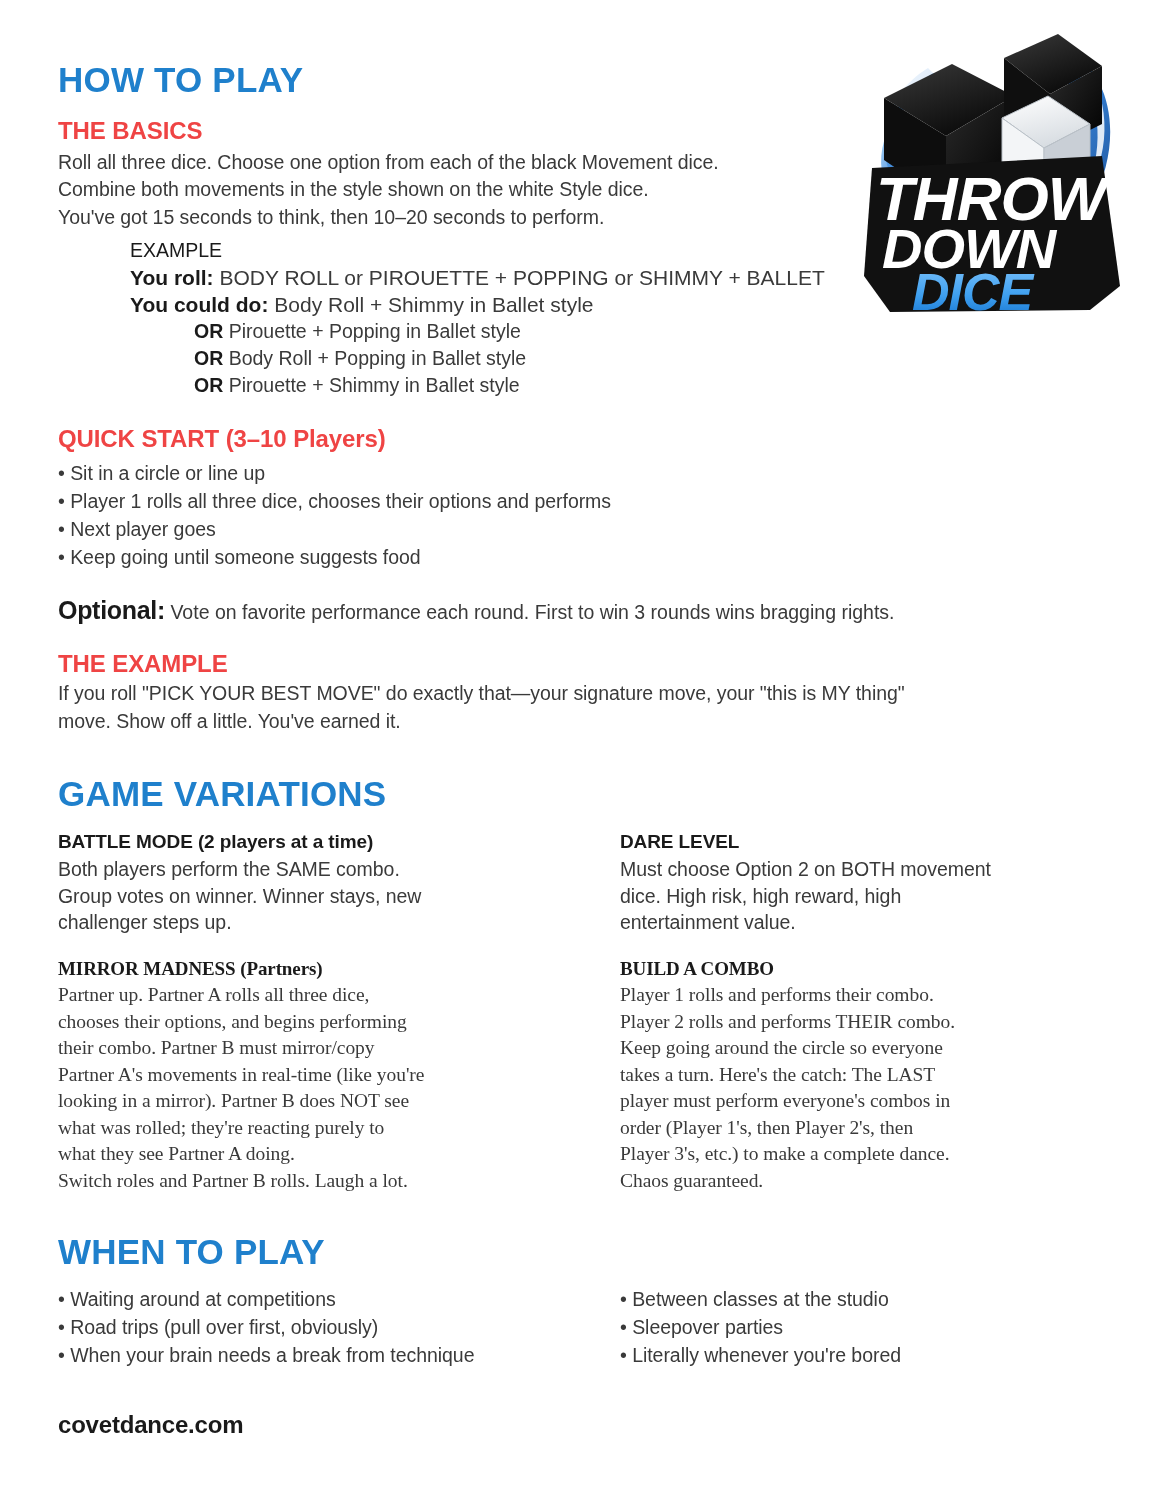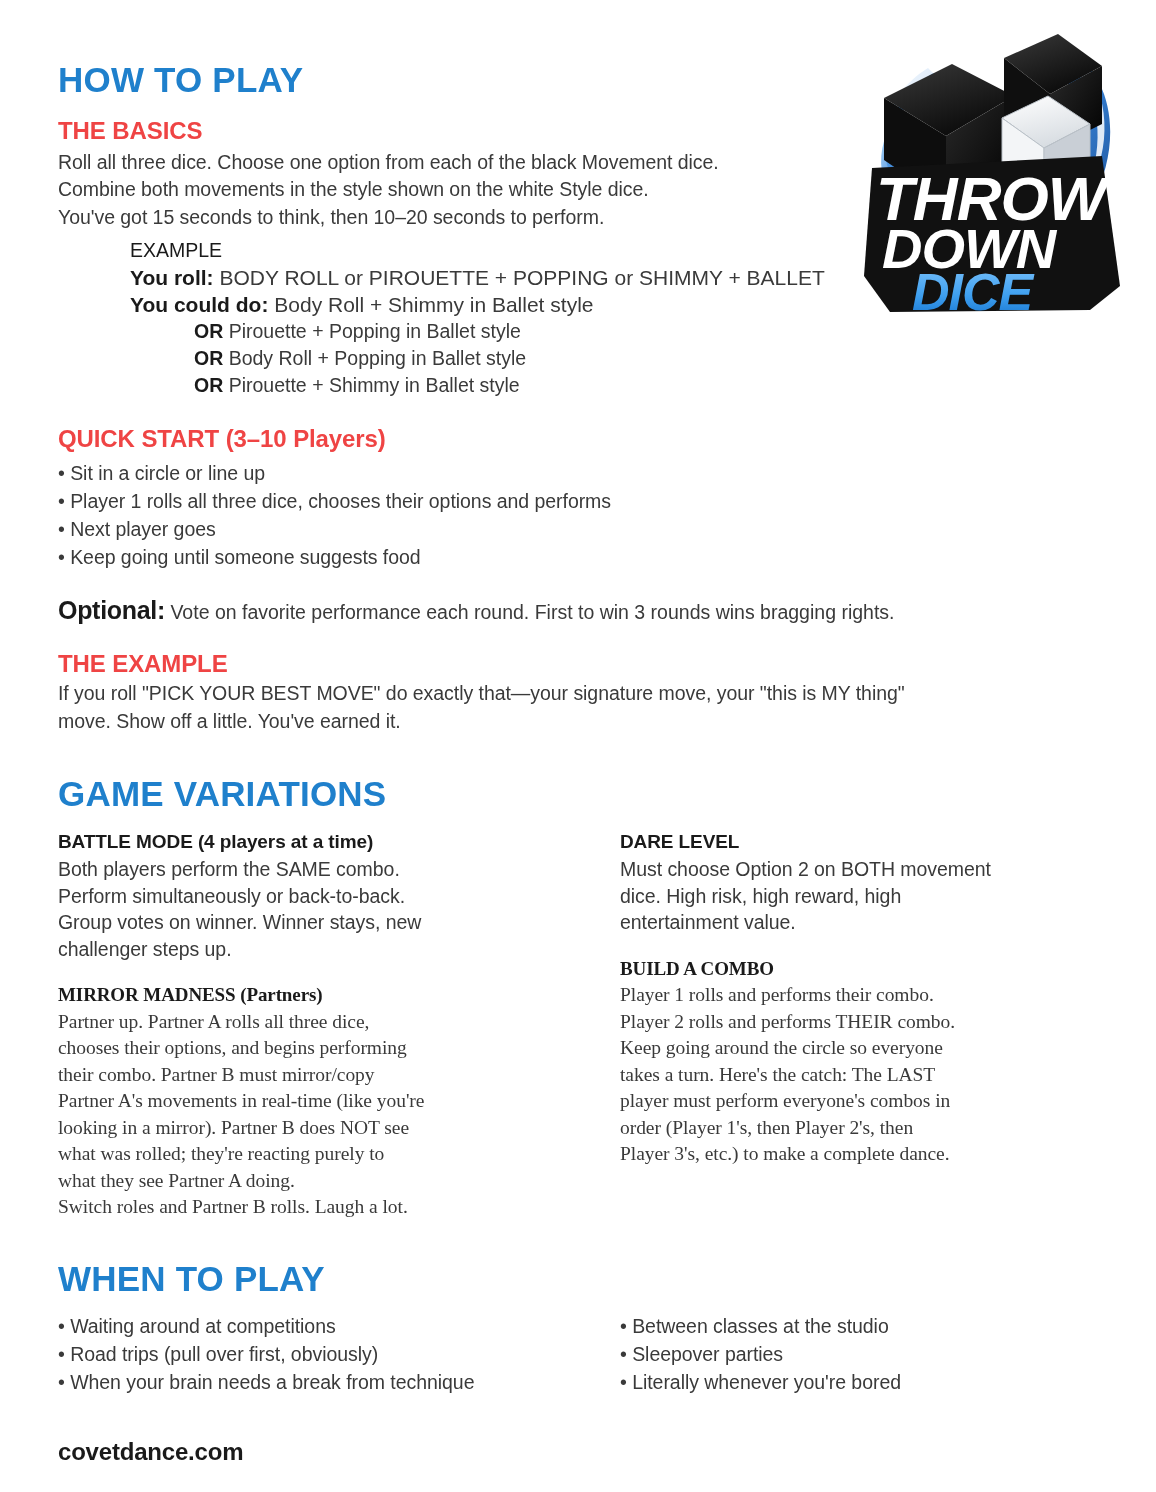--- a/index.html
+++ b/index.html
@@ -286,23 +286,22 @@
     </div>
   </section>
 
   <section id="game-variations">
     <h1 class="section-title">GAME VARIATIONS</h1>
 
     <div class="two-col">
       <div class="col-left">
 
         <div class="variation">
-          <h3 class="sub-head-sm">BATTLE MODE (4 players at a time)</h3>
+          <h3 class="sub-head-sm">BATTLE MODE (2 players at a time)</h3>
           <p class="body-line tight">Both players perform the SAME combo.</p>
-          <p class="body-line tight">Perform simultaneously or back-to-back.</p>
           <p class="body-line tight">Group votes on winner. Winner stays, new</p>
           <p class="body-line tight">challenger steps up.</p>
         </div>
 
         <div class="variation">
           <h3 class="sub-head-sm">MIRROR MADNESS (Partners)</h3>
           <p class="body-line tight">Partner up. Partner A rolls all three dice,</p>
           <p class="body-line tight">chooses their options, and begins performing</p>
           <p class="body-line tight">their combo. Partner B must mirror/copy</p>
           <p class="body-line tight">Partner A's movements in real-time (like you're</p>
@@ -325,20 +324,21 @@
 
         <div class="variation">
           <h3 class="sub-head-sm">BUILD A COMBO</h3>
           <p class="body-line tight">Player 1 rolls and performs their combo.</p>
           <p class="body-line tight">Player 2 rolls and performs THEIR combo.</p>
           <p class="body-line tight">Keep going around the circle so everyone</p>
           <p class="body-line tight">takes a turn. Here's the catch: The LAST</p>
           <p class="body-line tight">player must perform everyone's combos in</p>
           <p class="body-line tight">order (Player 1's, then Player 2's, then</p>
           <p class="body-line tight">Player 3's, etc.) to make a complete dance.</p>
+          <p class="body-line tight">Chaos guaranteed.</p>
         </div>
 
       </div>
     </div>
   </section>
 
   <section id="when-to-play">
     <h1 class="section-title">WHEN TO PLAY</h1>
 
     <div class="two-col">

